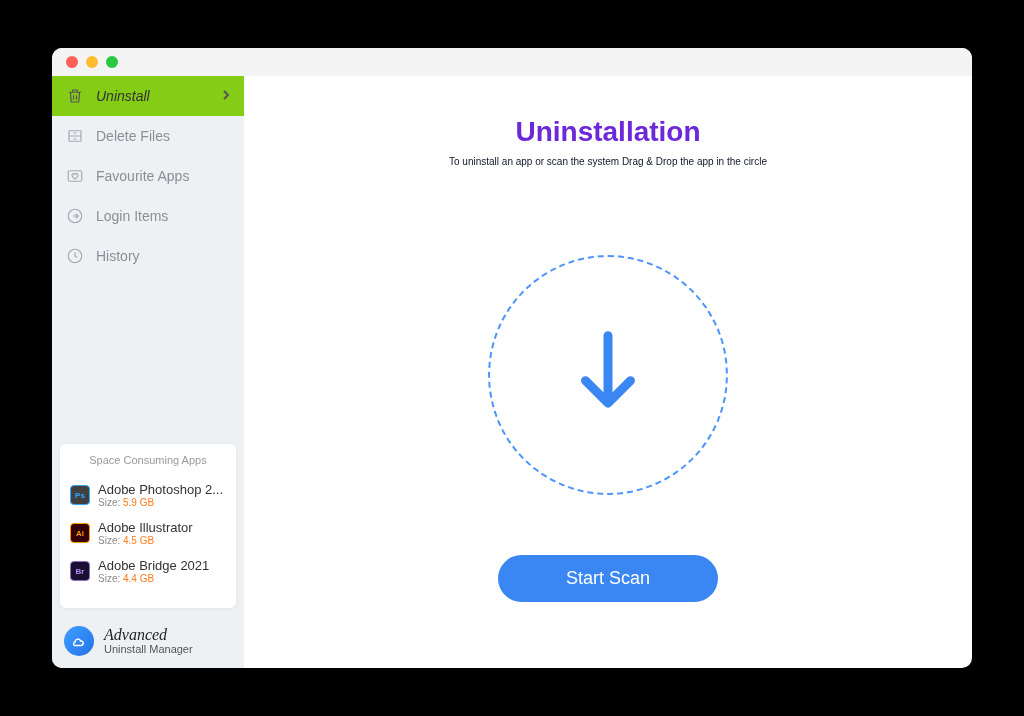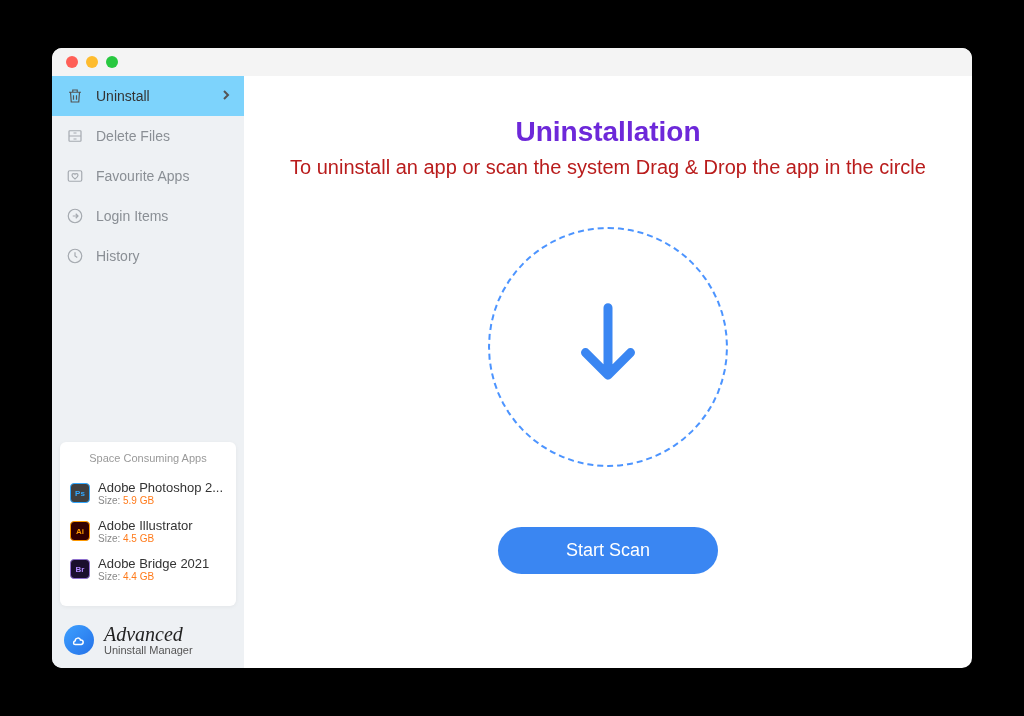--- a/index.html
+++ b/index.html
@@ -7,44 +7,44 @@
     .window { width: 920px; height: 620px; background: #fff; border-radius: 10px; overflow: hidden; display: flex; flex-direction: column; box-shadow: 0 20px 60px rgba(0,0,0,0.4); }
     .titlebar { height: 28px; display: flex; align-items: center; padding-left: 14px; gap: 8px; background: #f4f4f4; }
     .traffic-light { width: 12px; height: 12px; border-radius: 50%; }
     .tl-red { background: #ff5f57; }
     .tl-yellow { background: #febc2e; }
     .tl-green { background: #28c840; }
     .body { flex: 1; display: flex; }
     .sidebar { width: 192px; background: #eef1f4; display: flex; flex-direction: column; }
     .nav { list-style: none; }
     .nav-item { display: flex; align-items: center; gap: 12px; padding: 11px 14px; color: #8a8f95; font-size: 14px; cursor: pointer; position: relative; }
-    .nav-item.active { background: #7dd3fc; color: #333; }
+    .nav-item.active { background: #84cc16; color: #333; font-style: italic; }
     .nav-item.active .nav-icon svg { stroke: #555; }
     .nav-icon { width: 18px; height: 18px; display: flex; align-items: center; justify-content: center; }
     .nav-icon svg { stroke: #a5aab0; stroke-width: 1.6; fill: none; }
     .chevron { position: absolute; right: 14px; color: #555; }
     .sidebar-spacer { flex: 1; }
     .space-card { background: #fff; margin: 8px; border-radius: 6px; padding: 10px 10px 18px; box-shadow: 0 1px 4px rgba(0,0,0,0.05); }
     .space-title { font-size: 11px; color: #999; text-align: center; margin-bottom: 10px; }
     .app-row { display: flex; gap: 8px; padding: 6px 0; align-items: center; }
     .app-icon { width: 20px; height: 20px; border-radius: 4px; display: flex; align-items: center; justify-content: center; font-size: 8px; font-weight: bold; flex-shrink: 0; }
     .app-icon.ps { background: #404040; color: #31a8ff; border: 1px solid #31a8ff; }
     .app-icon.ai { background: #330000; color: #ff9a00; border: 1px solid #ff9a00; }
     .app-icon.br { background: #1a0f2e; color: #b18aff; border: 1px solid #8e6fce; }
     .app-info { overflow: hidden; flex: 1; }
     .app-name { font-size: 13px; color: #333; white-space: nowrap; overflow: hidden; text-overflow: ellipsis; }
     .app-size { font-size: 10px; color: #888; }
     .app-size .value { color: #ff7a1a; }
     .brand { display: flex; align-items: center; gap: 10px; padding: 10px 12px 12px; }
     .brand-icon { width: 30px; height: 30px; border-radius: 50%; background: linear-gradient(135deg,#3ea0ff,#2471e8); display: flex; align-items: center; justify-content: center; color: #fff; font-weight: bold; font-size: 14px; }
-    .brand-text .t1 { font-family: 'Brush Script MT', cursive; font-style: italic; font-size: 20px; color: #222; line-height: 1; }
+    .brand-text .t1 { font-family: 'Brush Script MT', cursive; font-style: italic; font-size: 16px; color: #222; line-height: 1; }
     .brand-text .t2 { font-size: 11px; color: #555; }
     .main { flex: 1; display: flex; flex-direction: column; align-items: center; padding: 40px 40px 30px; }
     .main-title { font-size: 28px; font-weight: 600; color: #6d28d9; margin-bottom: 8px; }
-    .main-sub { font-size: 20px; color: #b91c1c; margin-bottom: 48px; }
+    .main-sub { font-size: 10px; color: #0f172a; margin-bottom: 88px; }
     .drop-circle { width: 240px; height: 240px; border: 2px dashed #4c94ff; border-radius: 50%; display: flex; align-items: center; justify-content: center; margin-bottom: 60px; }
     .drop-circle svg { width: 70px; height: 90px; }
     .scan-btn { background: #3a86f2; color: #fff; font-size: 18px; border: none; border-radius: 25px; padding: 13px 68px; cursor: pointer; }
   </style>
 </head>
 <body>
 
 <div class="window">
   <div class="titlebar">
     <div class="traffic-light tl-red"></div>

